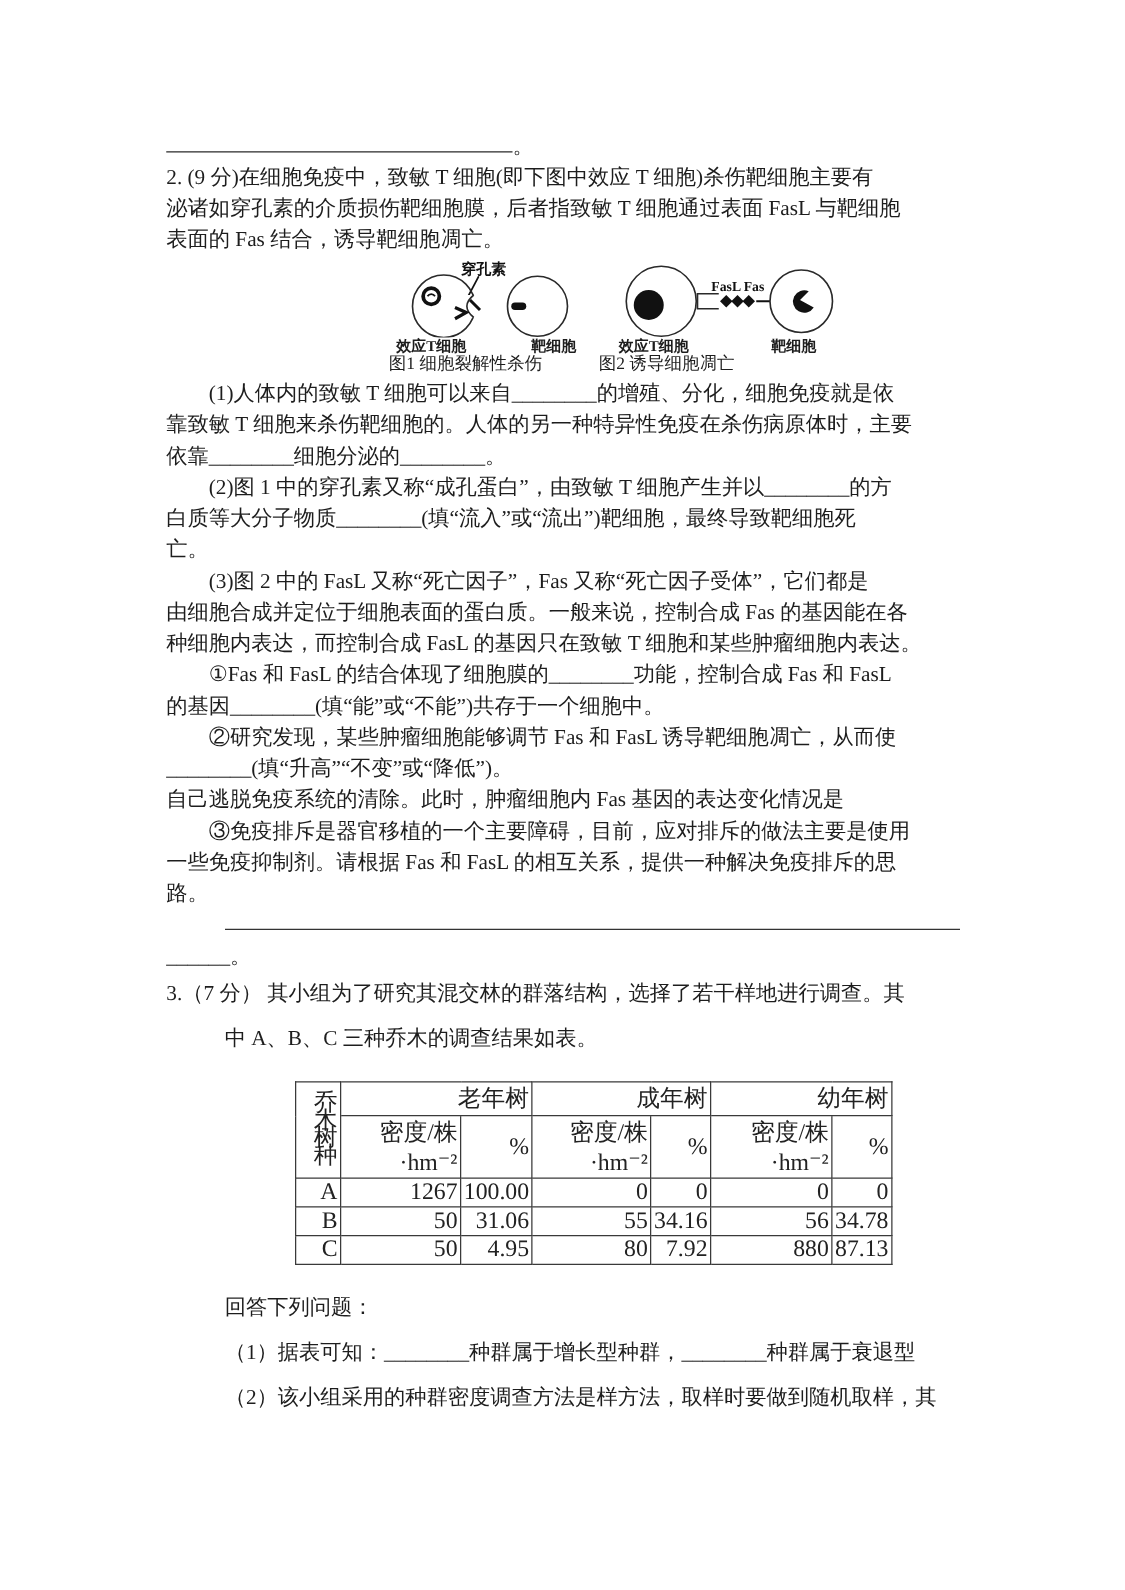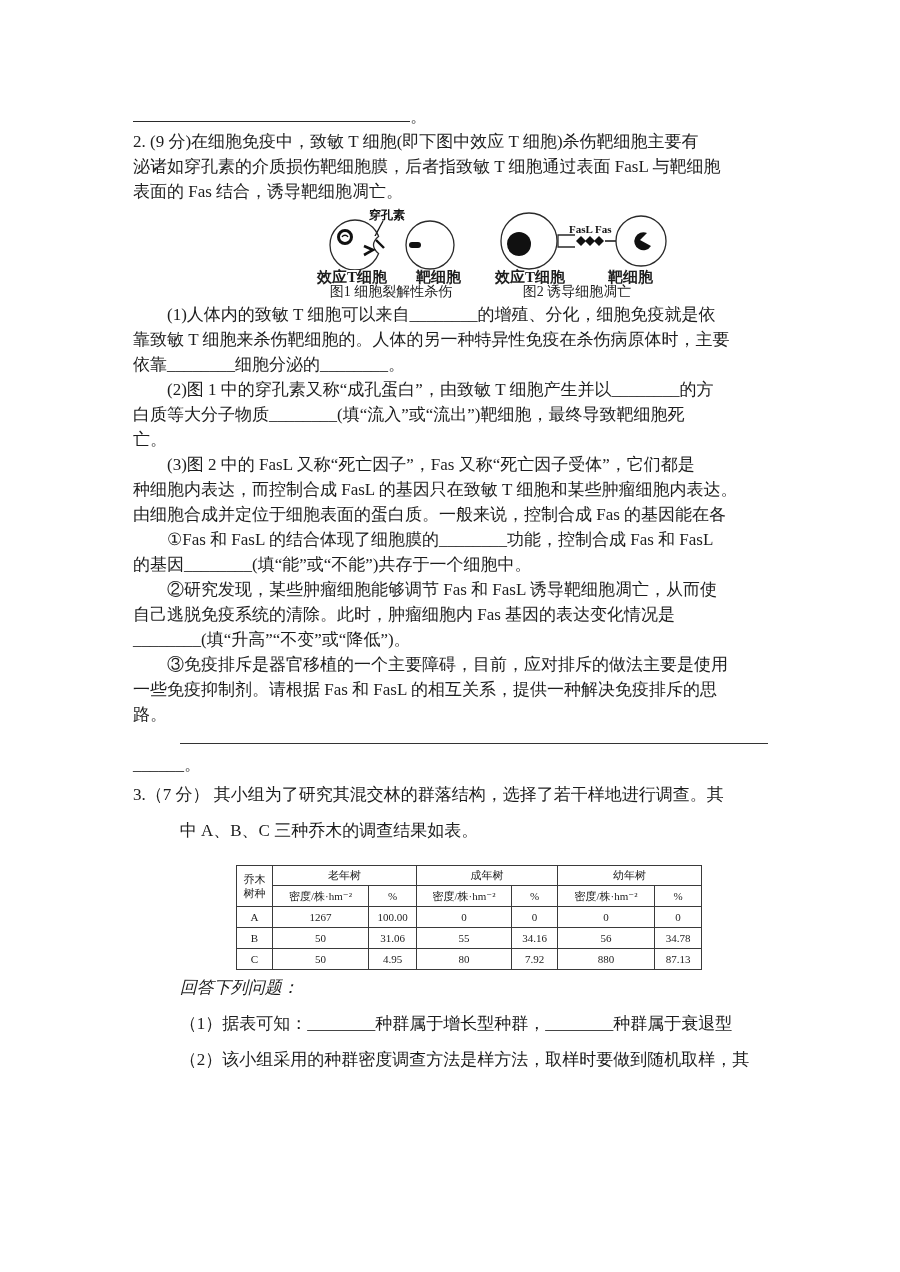--- a/index.html
+++ b/index.html
@@ -12,34 +12,34 @@
     font-family:"Liberation Serif","DejaVu Serif",serif;
     color:#1d1d1d;
     font-size:17px;
     overflow:hidden;
   }
   .ln{line-height:25px;height:25px;white-space:nowrap;}
   .ind{text-indent:2em;}
   .u-line{display:inline-block;width:277px;border-bottom:1.8px solid #2a2a2a;height:15px;}
   
   .figures{display:flex;gap:8px;margin:4px 0 2px 178px;}
-  .fig{text-align:center;}
+  .fig{text-align:left;}
   .fig svg{display:block;}
-  .fig-labels{display:flex;justify-content:space-between;font-size:15px;font-weight:bold;line-height:14px;}
+  .fig-labels{display:flex;justify-content:space-between;font-size:12px;font-weight:bold;line-height:14px;}
   .fig-cap{font-size:14px;font-weight:normal;line-height:16px;}
   
   .rule-long{margin-left:47px;width:588px;border-bottom:1.8px solid #333;height:16px;}
   .blank-short{margin-top:8px;}
   
   .q3 .ln{line-height:36px;height:36px;}
   .ind-3{text-indent:2.75em;}
   .ind-4{text-indent:4.2em;}
   
   .tbl-wrap{margin:14px 0 0 103px;}
-  table.survey{border-collapse:collapse;font-size:11px;text-align:center;color:#222;margin-top:16px;}
+  table.survey{border-collapse:collapse;font-size:19px;text-align:right;color:#222;margin-top:16px;}
   table.survey td{border:1.6px solid #3a3a3a;padding:0 2px;height:20px;}
   table.survey .corner div{line-height:14px;}
   table.survey .grp{height:19px;}
 </style>
 </head>
 <body>
 
 <div class="page">
 
   <div class="ln">
@@ -96,29 +96,29 @@
 
     <div class="ln ind">(1)人体内的致敏 T 细胞可以来自________的增殖、分化，细胞免疫就是依</div>
     <div class="ln">靠致敏 T 细胞来杀伤靶细胞的。人体的另一种特异性免疫在杀伤病原体时，主要</div>
     <div class="ln">依靠________细胞分泌的________。</div>
 
     <div class="ln ind">(2)图 1 中的穿孔素又称“成孔蛋白”，由致敏 T 细胞产生并以________的方</div>
     <div class="ln">白质等大分子物质________(填“流入”或“流出”)靶细胞，最终导致靶细胞死</div>
     <div class="ln">亡。</div>
 
     <div class="ln ind">(3)图 2 中的 FasL 又称“死亡因子”，Fas 又称“死亡因子受体”，它们都是</div>
+    <div class="ln">由细胞合成并定位于细胞表面的蛋白质。一般来说，控制合成 Fas 的基因能在各</div>
     <div class="ln">种细胞内表达，而控制合成 FasL 的基因只在致敏 T 细胞和某些肿瘤细胞内表达。</div>
-    <div class="ln">由细胞合成并定位于细胞表面的蛋白质。一般来说，控制合成 Fas 的基因能在各</div>
 
     <div class="ln ind">①Fas 和 FasL 的结合体现了细胞膜的________功能，控制合成 Fas 和 FasL</div>
     <div class="ln">的基因________(填“能”或“不能”)共存于一个细胞中。</div>
 
     <div class="ln ind">②研究发现，某些肿瘤细胞能够调节 Fas 和 FasL 诱导靶细胞凋亡，从而使</div>
+    <div class="ln">________(填“升高”“不变”或“降低”)。</div>
     <div class="ln">自己逃脱免疫系统的清除。此时，肿瘤细胞内 Fas 基因的表达变化情况是</div>
-    <div class="ln">________(填“升高”“不变”或“降低”)。</div>
 
     <div class="ln ind">③免疫排斥是器官移植的一个主要障碍，目前，应对排斥的做法主要是使用</div>
     <div class="ln">一些免疫抑制剂。请根据 Fas 和 FasL 的相互关系，提供一种解决免疫排斥的思</div>
     <div class="ln">路。</div>
 
     <div class="rule-long"></div>
     <div class="ln blank-short">______。</div>
   </section>
 
   <section class="q3">
@@ -178,18 +178,18 @@
             <td>4.95</td>
             <td>80</td>
             <td>7.92</td>
             <td>880</td>
             <td>87.13</td>
           </tr>
         </tbody>
       </table>
     </div>
 
-    <div class="ln ind-3" style="font-style:italic;">回答下列问题：</div>
+    <div class="ln ind-3" style="margin-top:16px;">回答下列问题：</div>
     <div class="ln ind-3">（1）据表可知：________种群属于增长型种群，________种群属于衰退型</div>
     <div class="ln ind-3">（2）该小组采用的种群密度调查方法是样方法，取样时要做到随机取样，其</div>
   </section>
 
 </div>
 
 </body></html>

